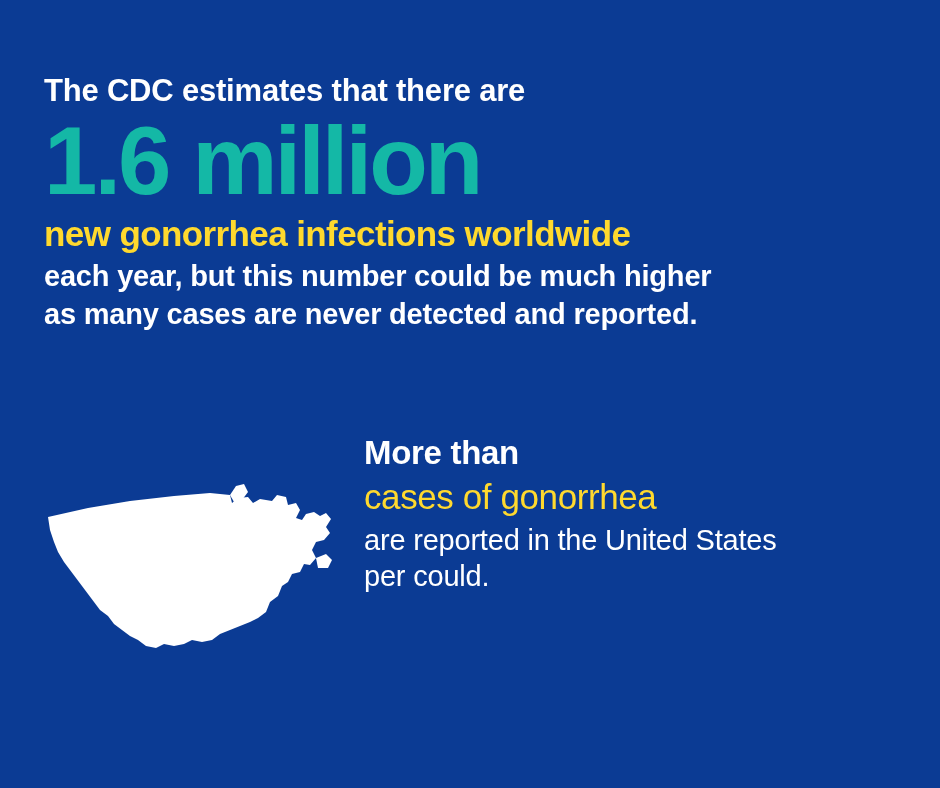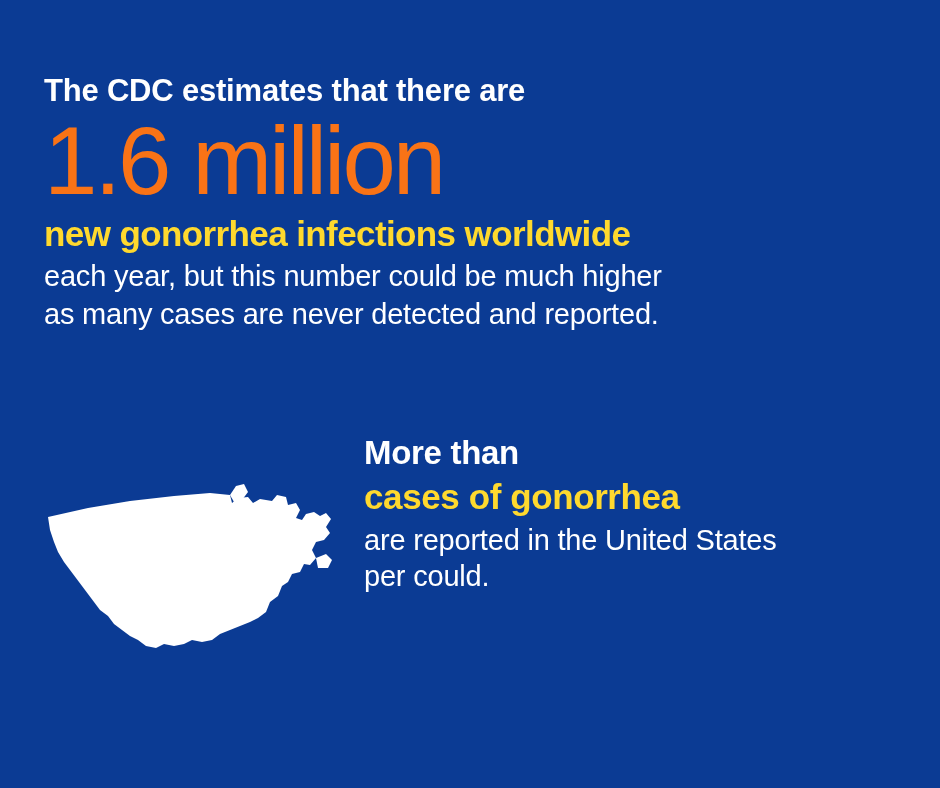--- a/index.html
+++ b/index.html
@@ -30,39 +30,39 @@
   }
   .line-intro {
     color: #ffffff;
     font-size: 31px;
     font-weight: bold;
     letter-spacing: -0.2px;
     line-height: 1.1;
     margin: 0 0 6px 0;
   }
   .line-big {
-    color: #f97316;
+    color: #14b8a6;
     font-size: 96px;
-    font-weight: normal;
+    font-weight: bold;
     letter-spacing: -3px;
     line-height: 0.98;
     margin: 0 0 2px 0;
   }
   .line-yellow-sub {
     color: #ffd92e;
     font-size: 35px;
     font-weight: bold;
     letter-spacing: -0.6px;
     line-height: 1.15;
     margin: 6px 0 4px 0;
   }
   .line-white-body {
     color: #ffffff;
     font-size: 29px;
-    font-weight: normal;
+    font-weight: bold;
     letter-spacing: -0.2px;
     line-height: 1.28;
     margin: 0;
   }
 
   
   .bottom-block {
     position: absolute;
     left: 364px;
     top: 435px;
@@ -80,21 +80,21 @@
     color: #ffd92e;
     font-size: 100px;
     font-weight: bold;
     letter-spacing: -2px;
     line-height: 1.0;
     margin: 0;
   }
   .cases-line {
     color: #ffd92e;
     font-size: 35px;
-    font-weight: bold;
+    font-weight: normal;
     letter-spacing: -0.4px;
     line-height: 1.15;
     margin: 6px 0 4px 0;
   }
   .reported-line {
     color: #ffffff;
     font-size: 29px;
     font-weight: normal;
     letter-spacing: -0.2px;
     line-height: 1.25;

